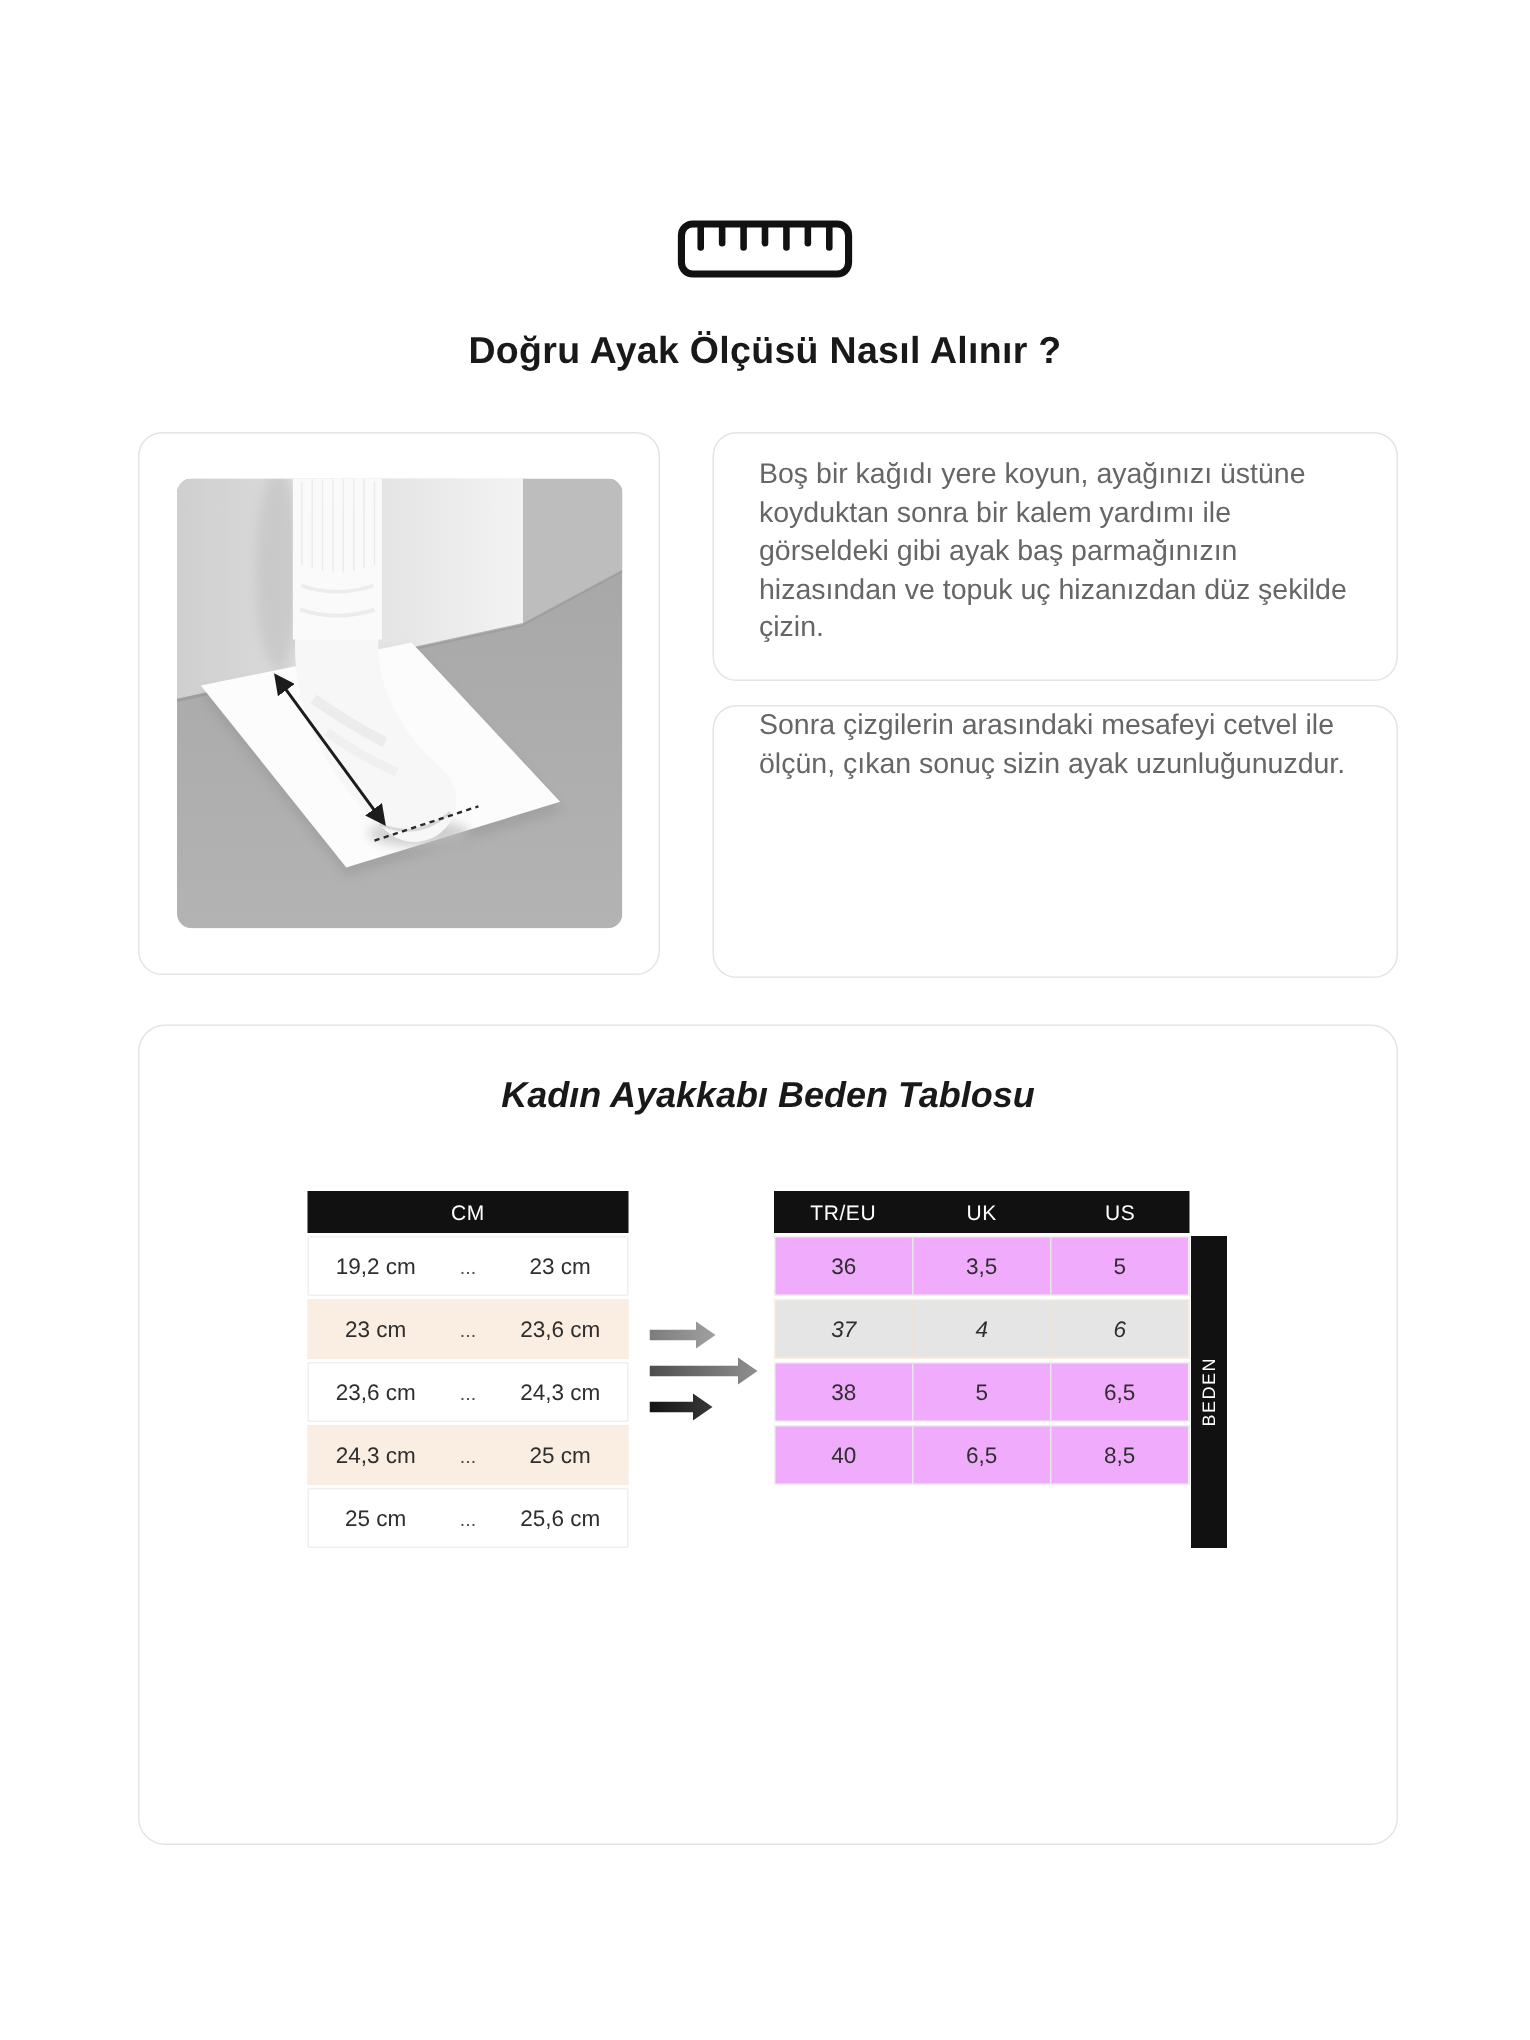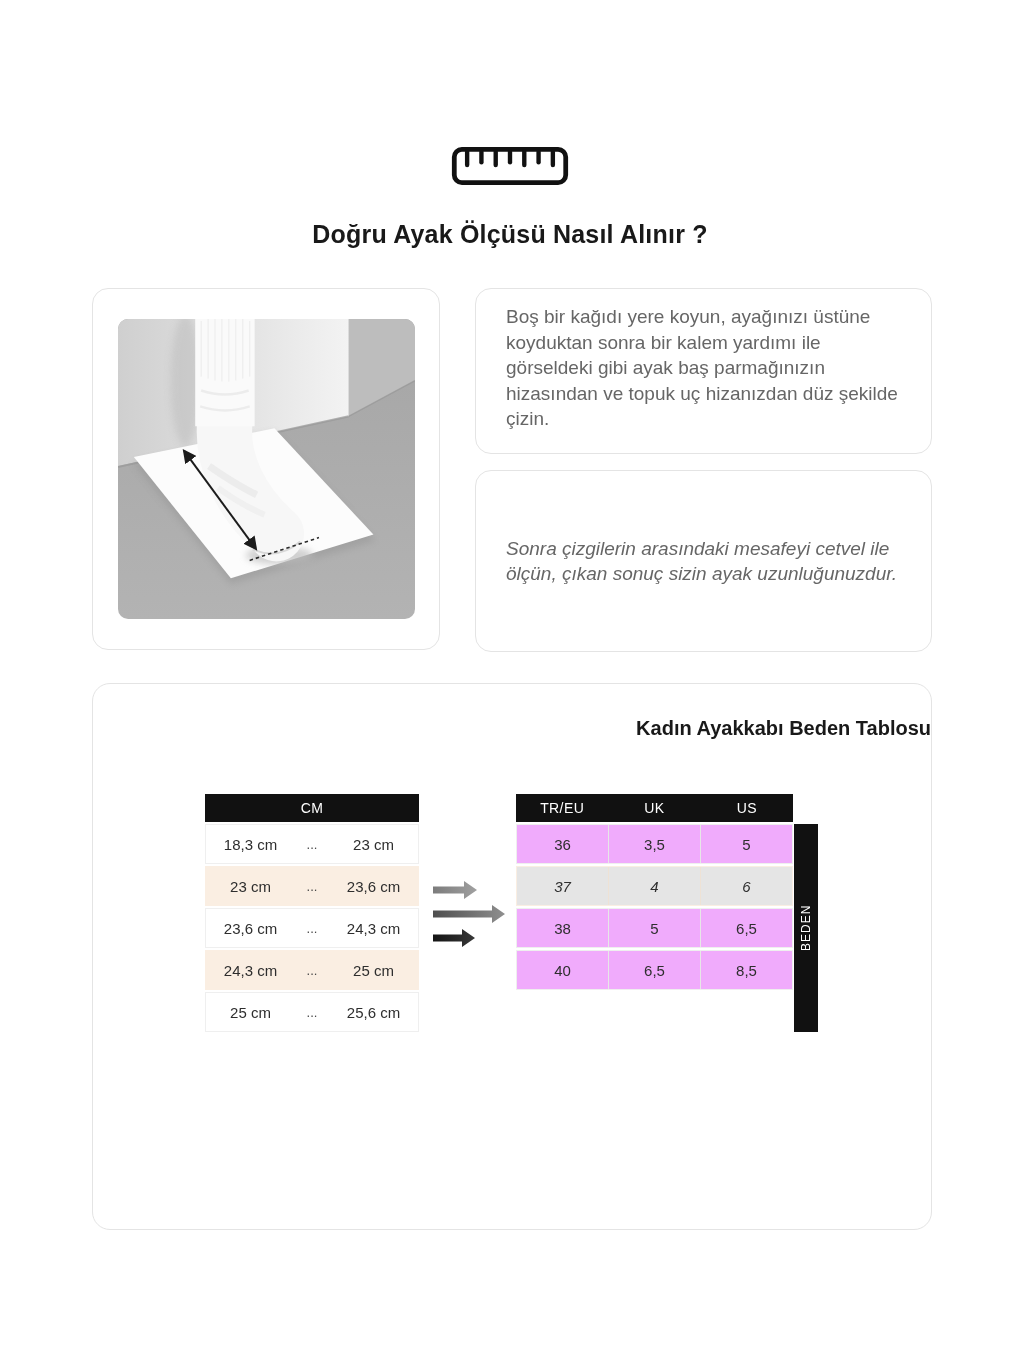--- a/index.html
+++ b/index.html
@@ -14,28 +14,28 @@
 
   
   .card { position:absolute; background:#fff; border:1px solid #e4e4e4; border-radius:16px; }
 
   
   .sec1 { position:absolute; top:288px; left:92px; width:840px; height:364px;padding-left:36px; }
   .photo-card { left:0; top:0; width:348px; height:362px; }
   .photo-frame { position:absolute; left:25px; top:30px; width:297px; height:300px;
                  border-radius:10px; overflow:hidden; }
   .info-card-1 { left:383px; top:0; width:457px; height:166px; padding:15px 30px 10px 30px; }
-  .info-card-2 { left:383px; top:182px; width:457px; height:182px; padding:0 30px; display:flex; align-items:center;font-style:italic; }
+  .info-card-2 { left:383px; top:182px; width:457px; height:182px; padding:0 30px; display:flex; align-items:flex-start; }
   .info-text { font-size:19px; line-height:25.5px; color:#666666; }
 
   
   .sec2 { position:absolute; top:683px; left:92px; width:840px; height:547px;
           background:#fff; border:1px solid #e4e4e4; border-radius:18px; }
-  .sec2-title { position:absolute; top:33px; left:0; width:100%; text-align:right;
-                font-size:20px; font-weight:700; color:#191919; }
+  .sec2-title { position:absolute; top:33px; left:0; width:100%; text-align:center;
+                font-size:24px; font-weight:700; color:#191919;font-style:italic; }
 
   
   .cm-table { position:absolute; left:112px; top:110px; width:214px; }
   .tbl-head { background:#111111; color:#fff; height:28px; display:flex; align-items:center;
               justify-content:center; font-size:14px; letter-spacing:.4px; margin-bottom:2px; }
   .cm-row { height:40px; margin-bottom:2px; display:flex; align-items:center;
             background:#fff; border:1px solid #efefef; font-size:15px; color:#2e2e2e; }
   .cm-row.alt { background:#faeee2; border-color:#faeee2; }
   .cm-from, .cm-to { flex:1; text-align:center; }
   .cm-sep { width:34px; text-align:center; color:#4a4a4a; font-size:13px; }
@@ -154,21 +154,21 @@
     </div>
   </div>
 
   <div class="sec2">
     <h2 class="sec2-title">Kadın Ayakkabı Beden Tablosu</h2>
 
     <div class="cm-table">
       <div class="tbl-head">CM</div>
 
       <div class="cm-row">
-        <span class="cm-from">18,3 cm</span>
+        <span class="cm-from">19,2 cm</span>
         <span class="cm-sep">...</span>
         <span class="cm-to">23 cm</span>
       </div>
       <div class="cm-row alt">
         <span class="cm-from">23 cm</span>
         <span class="cm-sep">...</span>
         <span class="cm-to">23,6 cm</span>
       </div>
       <div class="cm-row">
         <span class="cm-from">23,6 cm</span>

